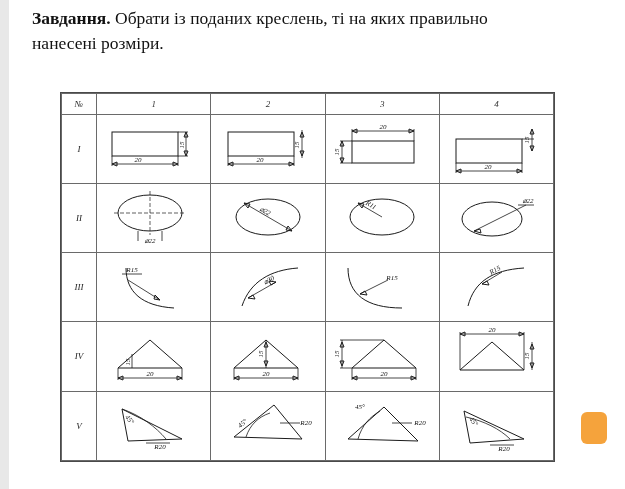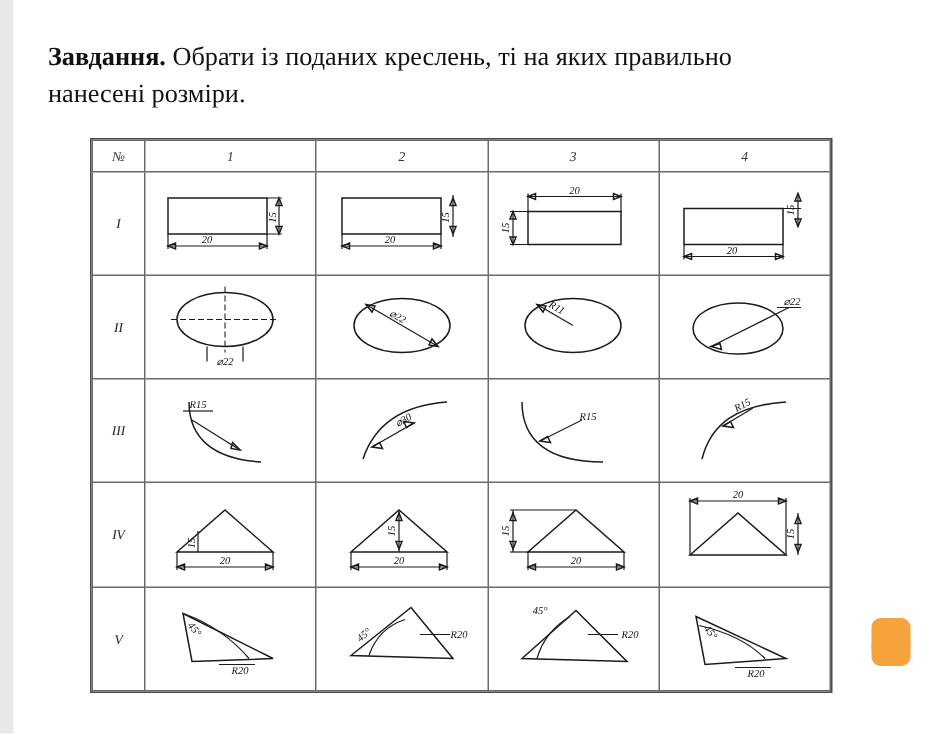--- a/index.html
+++ b/index.html
@@ -8,21 +8,21 @@
     background:#ffffff;
     font-family:"Liberation Serif", serif;
     position:relative;
     overflow:hidden;
   }
   .left-bar{
     position:absolute;left:0;top:0;width:9px;height:489px;
     background:#e8e8e8;
   }
   .heading{
-    position:absolute;left:32px;top:25px;width:500px;
+    position:absolute;left:32px;top:6px;width:500px;
     font-size:17.5px;line-height:1.45;color:#111;
   }
   .heading b{font-weight:bold;}
   .orange-dot{
     position:absolute;right:18px;top:412px;
     width:26px;height:32px;background:#f5a33c;
     border-radius:6px 6px 6px 6px;
   }
   .orange-dot:after{
     content:"";position:absolute;left:0;top:0;width:26px;height:32px;

